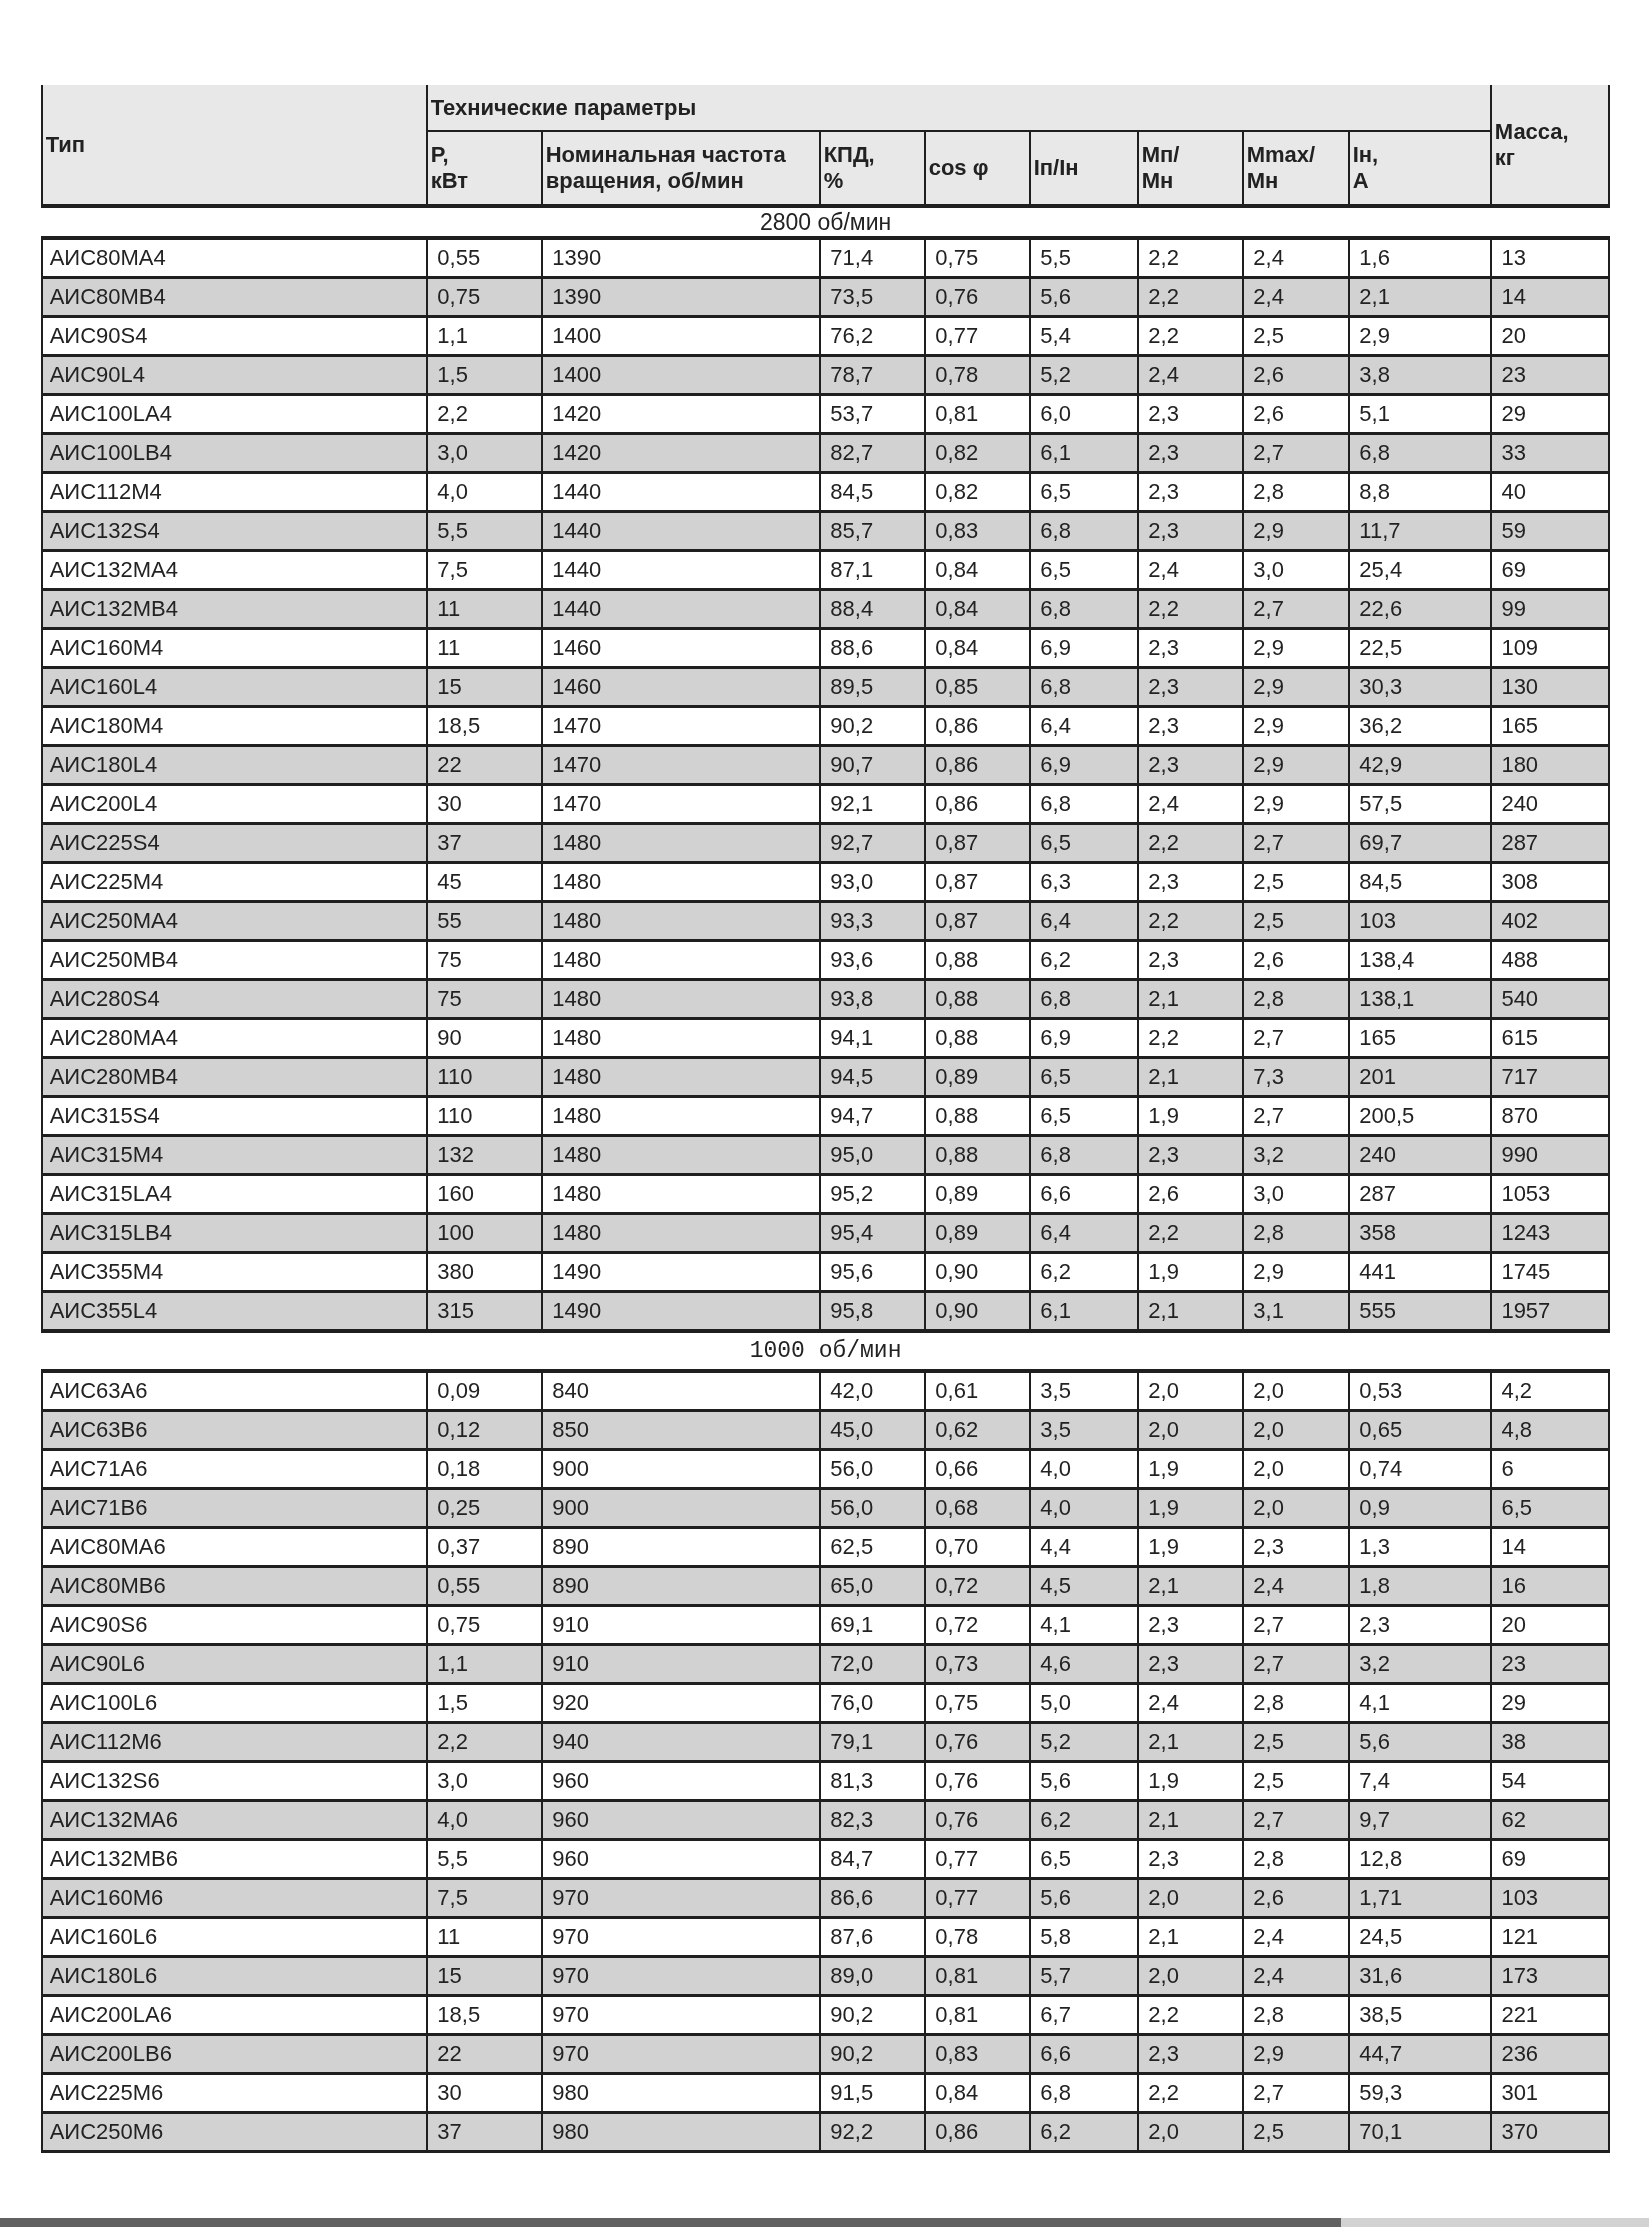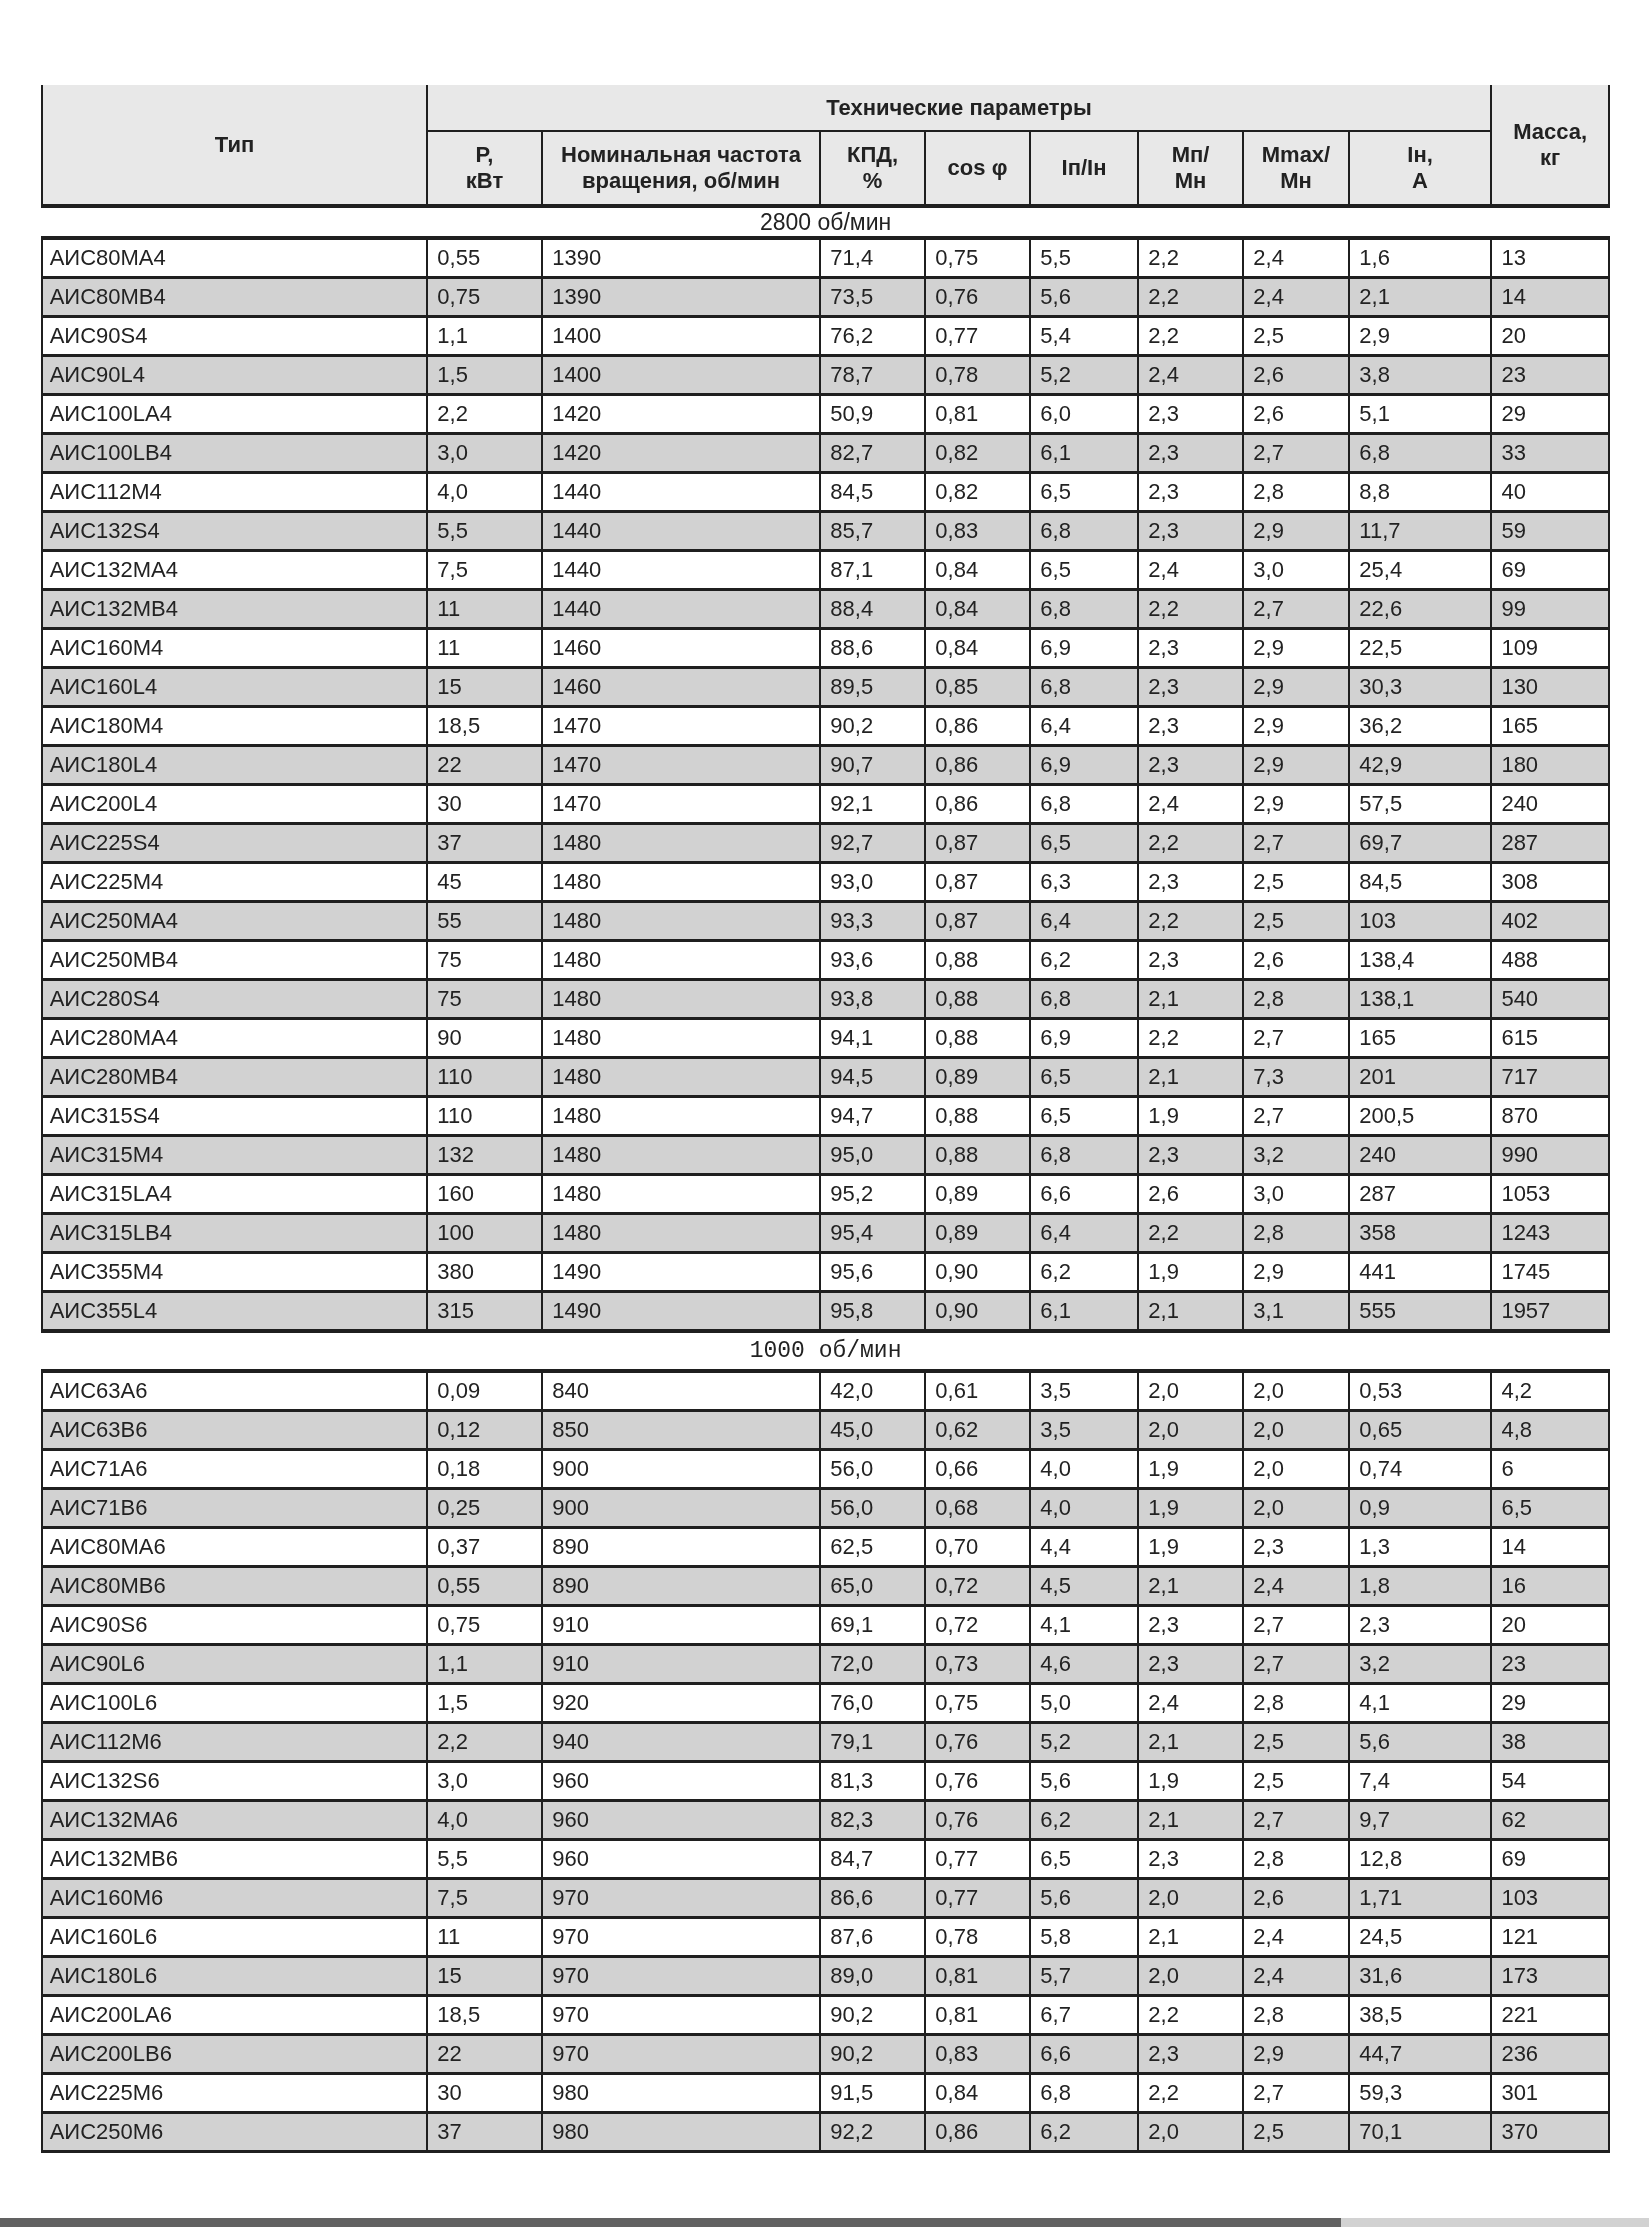--- a/index.html
+++ b/index.html
@@ -29,21 +29,21 @@
     color: #222222;
     vertical-align: middle;
     overflow: hidden;
   }
   
   table.spec thead th {
     background: #e8e8e8;
     font-weight: 700;
     font-size: 22px;
     line-height: 1.18;
-    text-align: center;
+    text-align: left;
     white-space: pre-line;
     border: 2px solid #1f1f1f;
     border-top: none;
     padding: 4px 2.7px;
   }
   th.h-type { border-left: none; margin-left: 26px; }
   th.h-mass { border-right: none; }
   th.h-group { height: 37px; border-bottom: 2px solid #1f1f1f; }
   tr.h-row2 th { height: 64px; border-bottom: 4px solid #1f1f1f; }
   th.h-type, th.h-mass { border-bottom: 4px solid #1f1f1f; }
@@ -176,21 +176,21 @@
           <td>5,2</td>
           <td>2,4</td>
           <td>2,6</td>
           <td>3,8</td>
           <td>23</td>
         </tr>
         <tr class="data-row">
           <td>АИС100LA4</td>
           <td>2,2</td>
           <td>1420</td>
-          <td>50,9</td>
+          <td>53,7</td>
           <td>0,81</td>
           <td>6,0</td>
           <td>2,3</td>
           <td>2,6</td>
           <td>5,1</td>
           <td>29</td>
         </tr>
         <tr class="data-row alt">
           <td>АИС100LB4</td>
           <td>3,0</td>

